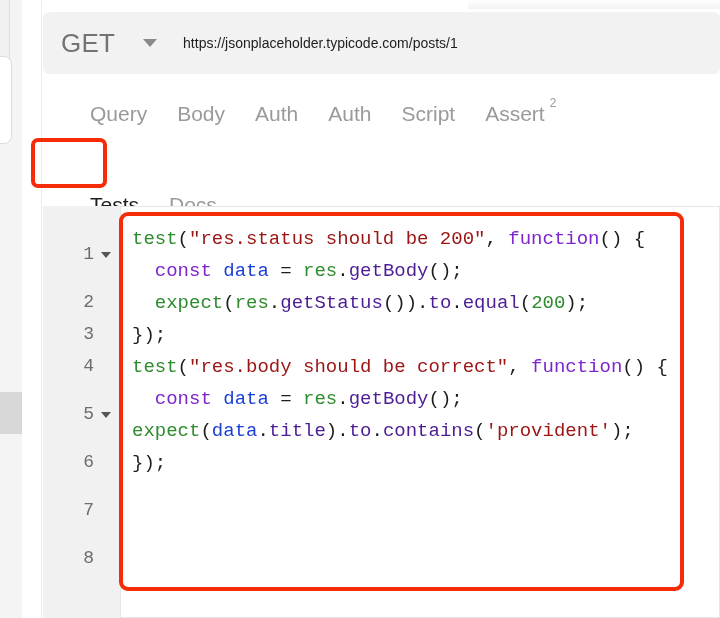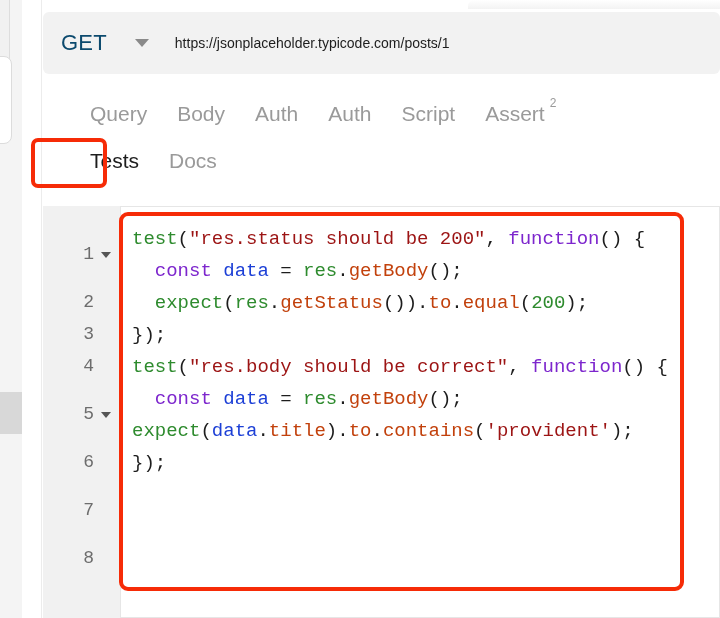--- a/index.html
+++ b/index.html
@@ -82,22 +82,22 @@
     position: absolute;
     left: 43px; top: 12px;
     width: 677px; height: 62px;
     background: #f2f2f2;
     border-radius: 6px;
     display: flex;
     align-items: center;
   }
   .method-label {
     margin-left: 18px;
-    font-size: 22px;
-    color: #0c4a6e;
+    font-size: 26px;
+    color: #737373;
     font-weight: 400;
     letter-spacing: 0.2px;
     white-space: nowrap;
   }
   .method-caret {
     margin-left: 28px;
     width: 0; height: 0;
     border-left: 7px solid transparent;
     border-right: 7px solid transparent;
     border-top: 8px solid #8a8a8a;
@@ -122,21 +122,21 @@
   .tab-row-secondary { top: 146px; }
 
   .tab {
     font-size: 21px;
     color: #9a9a9a;
     margin-right: 30px;
     white-space: nowrap;
     position: relative;
     line-height: 30px;
   }
-  .tab.active { color: #1d1d1d; }
+  .tab.active { color: #1d1d1d; margin-top: 44px; }
   .tab.sup-host { margin-right: 0; }
 
   .tab-sup {
     font-size: 12px;
     color: #9a9a9a;
     vertical-align: super;
     margin-left: 5px;
     position: relative;
     top: -6px;
   }
@@ -216,21 +216,21 @@
     white-space: pre-wrap;
     word-break: break-all;
   }
   .code-line { min-height: 32px; }
 
   
   .t-fn      { color: #2e8b2e; }
   .t-str     { color: #9c1414; }
   .t-kw      { color: #7d26cd; }
   .t-var     { color: #1c3fd6; }
-  .t-prop    { color: #c2410c; }
+  .t-prop    { color: #4c1d95; }
   .t-num     { color: #2e8b2e; font-family: Liberation Mono, monospace; }
   .t-plain   { color: #1d1d1d; }
 
   
   .anno-code {
     position: absolute;
     left: 119px; top: 212px;
     width: 565px; height: 379px;
     border: 4px solid #f62b07;
     border-radius: 9px;

